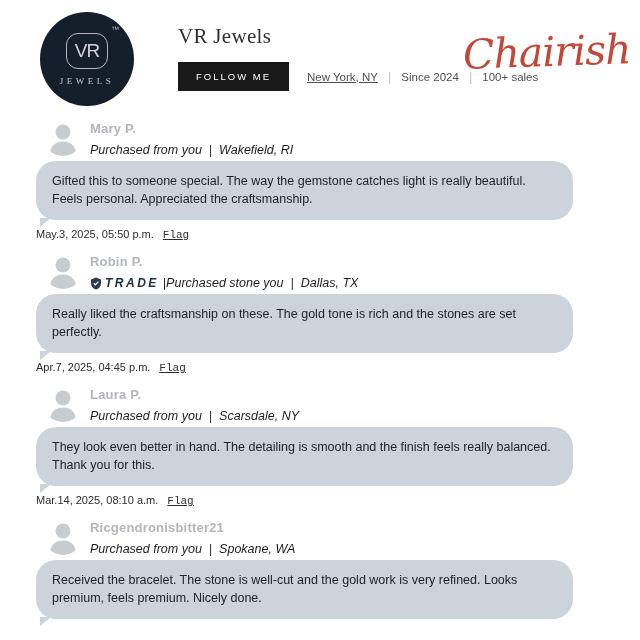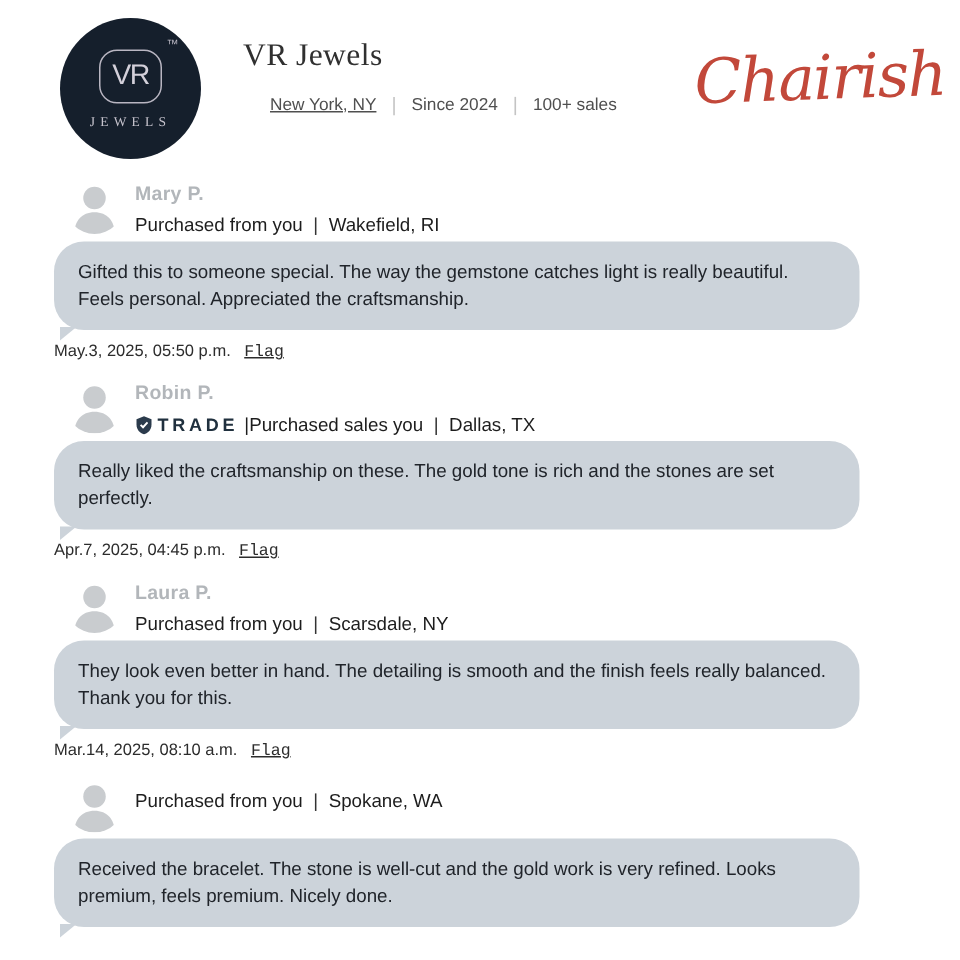--- a/index.html
+++ b/index.html
@@ -15,21 +15,21 @@
   }
   .logo-frame {
     position: relative; width: 42px; height: 36px;
     border: 1px solid #b9b6c2; border-radius: 12px;
     display: flex; align-items: center; justify-content: center;
   }
   .logo-vr { font-family: Liberation Sans, sans-serif; color: #d3d0da; font-size: 19px; letter-spacing: -1px; }
   .logo-tm { position: absolute; right: -12px; top: -9px; font-size: 8px; color: #b9b6c2; }
   .logo-word { margin-top: 7px; color: #c6c3cd; font-size: 9px; letter-spacing: 3.5px; font-family: "Liberation Serif", serif; }
 
-  .header-center { position: absolute; left: 162px; top: 24px; }
+  .header-center { position: absolute; left: 178px; top: 24px; }
   .page-title { font-family: "Liberation Serif", serif; font-weight: 400; font-size: 21px; color: #303030; letter-spacing: 0.3px; }
   .header-row { display: flex; align-items: center; margin-top: 13px; }
   .follow-btn {
     background: #191919; color: #ffffff; font-family: "Liberation Sans", sans-serif;
     font-size: 9.5px; letter-spacing: 2px; padding: 9px 18px; border: none; cursor: pointer;
   }
   .meta { display: flex; align-items: center; margin-left: 18px; font-size: 11.5px; color: #4f4f4f; }
   .meta > * { margin-right: 10px; }
   .loc-link { text-decoration: underline; color: #4f4f4f; cursor: pointer; }
   .meta-sep { color: #c4c4c4; font-size: 13px; font-weight: 300; }
@@ -40,21 +40,21 @@
     font-size: 41px; color: #c2483a; transform: rotate(-2deg); letter-spacing: -1px;
   }
 
   
   .reviews { margin: 0 67px 0 36px; }
   .review { margin-bottom: 10px; }
   .review-head { display: flex; margin-left: 8px; }
   .avatar { width: 38px; height: 38px; border-radius: 50%; overflow: hidden; flex: none; }
   .review-id { margin-left: 8px; padding-top: 3px; }
   .reviewer-name { font-size: 13px; font-weight: 700; color: #b2b6ba; filter: blur(0.4px); letter-spacing: 0.2px; }
-  .review-meta { margin-top: 7px; font-size: 12.5px; color: #1d1d1d; display: flex; align-items: center; }
+  .review-meta { margin-top: 7px; font-size: 12.5px; color: #1d1d1d; display: flex; align-items: center; font-style: italic; }
   .review-meta .m-sep { margin: 0 7px; color: #333; }
   .trade-badge { display: inline-flex; align-items: center; margin-right: 4px; }
   .trade-badge svg { margin-right: 3px; }
   .trade-label { font-weight: 700; letter-spacing: 2.5px; color: #20303e; font-size: 12px; }
 
   .bubble {
     position: relative; margin-top: 4px; background: #ccd3da; border-radius: 20px;
     padding: 12px 16px; font-size: 12.5px; line-height: 1.4; color: #20242a;
   }
   .bubble::after {
@@ -73,20 +73,21 @@
     <div class="logo-frame">
       <span class="logo-vr">VR</span>
       <span class="logo-tm">™</span>
     </div>
     <div class="logo-word">JEWELS</div>
   </div>
 
   <div class="header-center">
     <div class="page-title">VR Jewels</div>
     <div class="header-row">
+      <button class="follow-btn">FOLLOW ME</button>
       <div class="meta">
         <span class="loc-link">New York, NY</span>
         <span class="meta-sep">|</span>
         <span>Since 2024</span>
         <span class="meta-sep">|</span>
         <span>100+ sales</span>
       </div>
     </div>
   </div>
 
@@ -130,21 +131,21 @@
       <div class="review-id">
         <div class="reviewer-name">Robin P.</div>
         <div class="review-meta">
           <span class="trade-badge">
             <svg width="12" height="13" viewBox="0 0 24 26">
                 <path d="M12 1l10 4v7c0 7-4.5 11.5-10 13C6.5 23.5 2 19 2 12V5l10-4z" fill="#2b3b4c"></path>
                 <path d="M7.5 12.5l3.2 3.2 6-6.5" stroke="#fff" stroke-width="2.6" fill="none"></path>
               </svg>
             <span class="trade-label">TRADE</span>
           </span>
-          <span>|Purchased sales you</span>
+          <span>|Purchased stone you</span>
           <span class="m-sep">|</span>
           <span>Dallas, TX</span>
         </div>
       </div>
     </div>
     <div class="bubble">Really liked the craftsmanship on these. The gold tone is rich and the stones are set perfectly.</div>
     <div class="date-row">
       <span class="date-text">Apr.7, 2025, 04:45 p.m.</span>
       <span class="flag-link">Flag</span>
     </div>
@@ -176,20 +177,21 @@
 
   <div class="review">
     <div class="review-head">
       <div class="avatar">
         <svg width="38" height="38" viewBox="0 0 38 38">
             <circle cx="19" cy="14" r="7.5" fill="#c9cccf"></circle>
             <path d="M19 23.5c-8.5 0-13.5 6-13.5 14.5h27c0-8.5-5-14.5-13.5-14.5z" fill="#c9cccf"></path>
           </svg>
       </div>
       <div class="review-id">
+        <div class="reviewer-name">Ricgendronisbitter21</div>
         <div class="review-meta">
           <span>Purchased from you</span>
           <span class="m-sep">|</span>
           <span>Spokane, WA</span>
         </div>
       </div>
     </div>
     <div class="bubble">Received the bracelet. The stone is well-cut and the gold work is very refined. Looks premium, feels premium. Nicely done.</div>
 
   </div>

